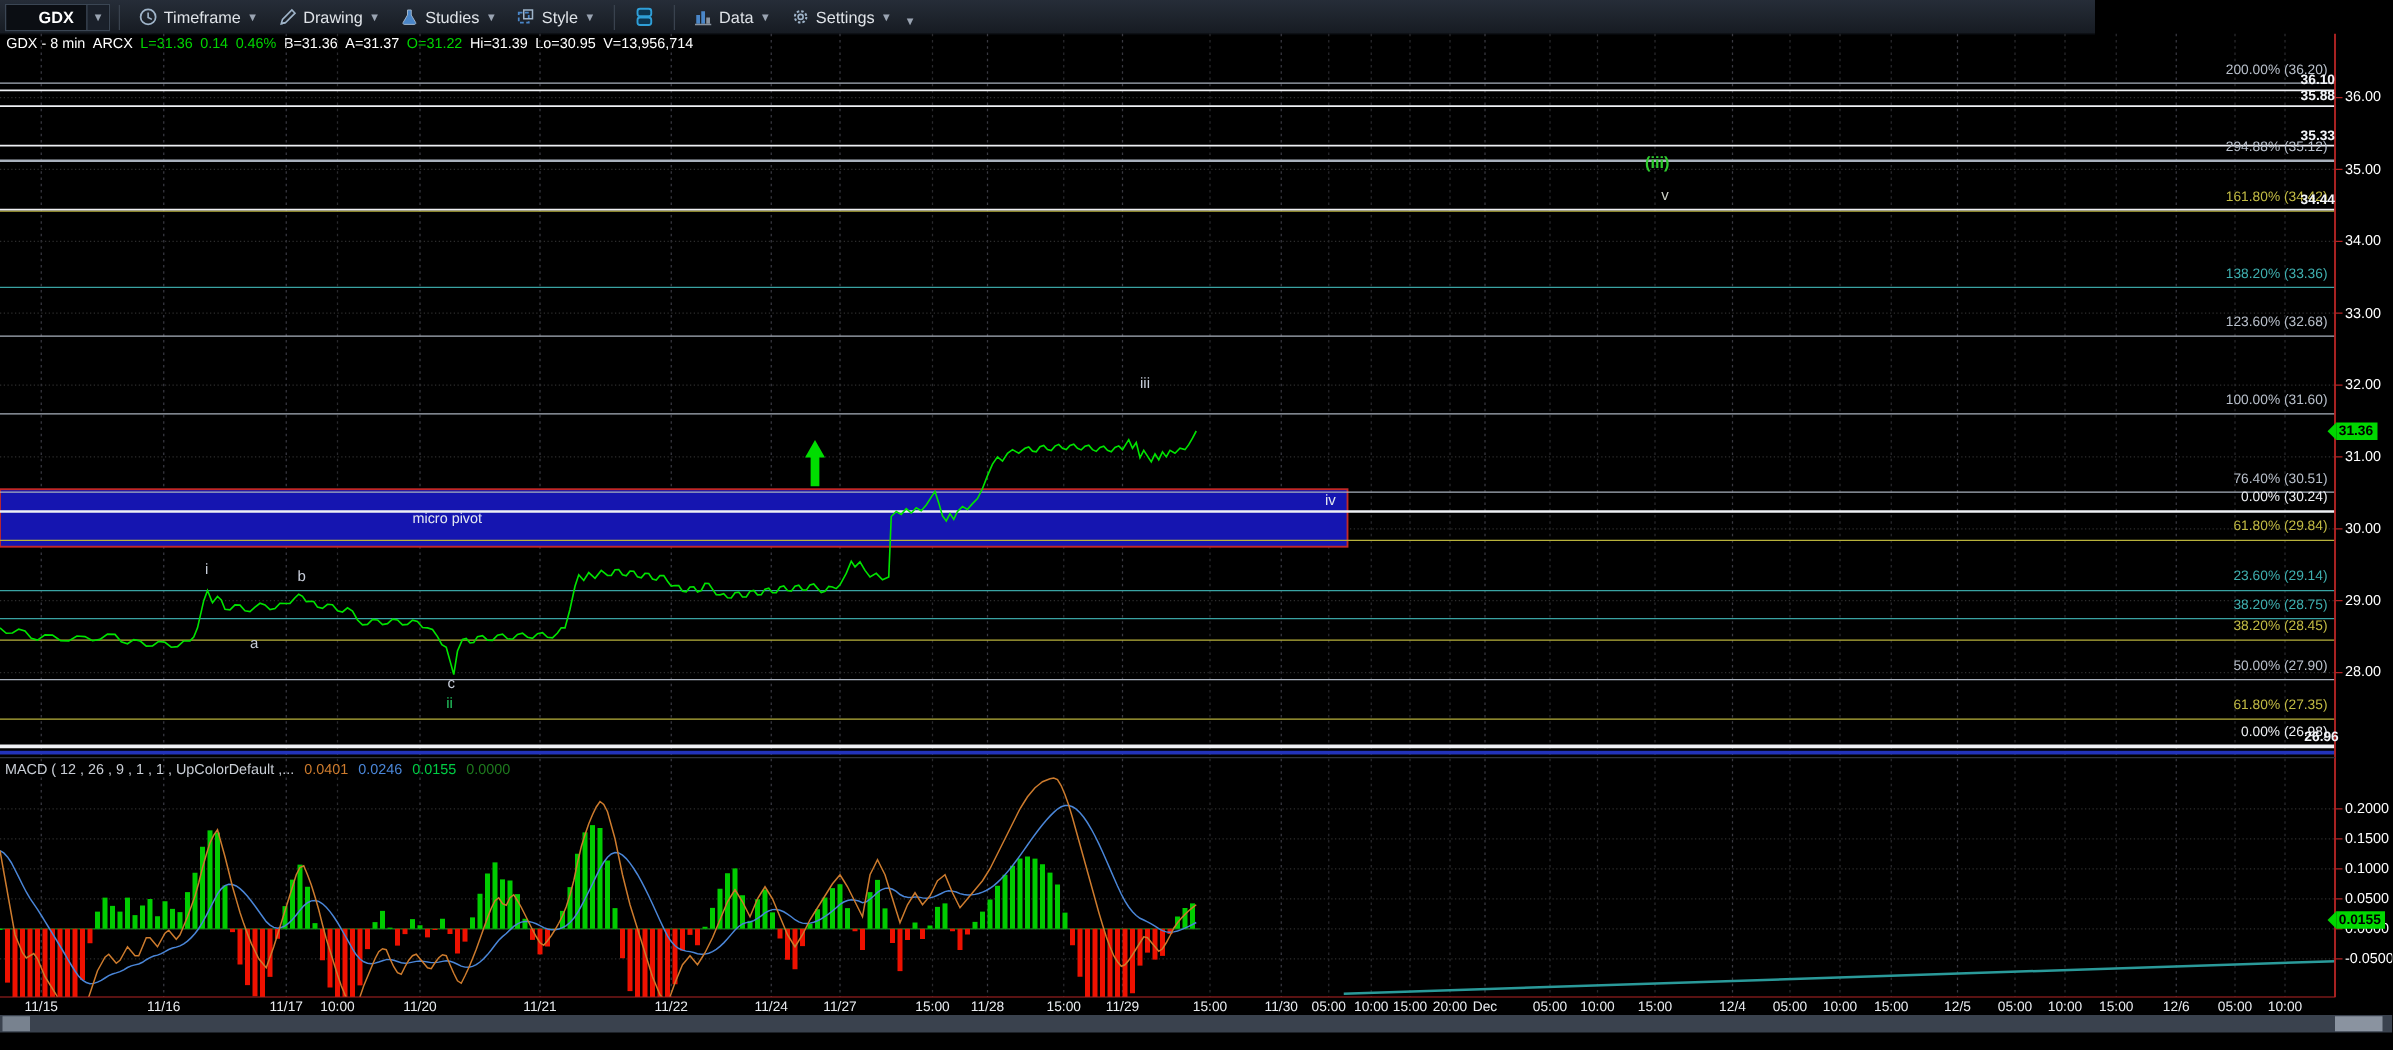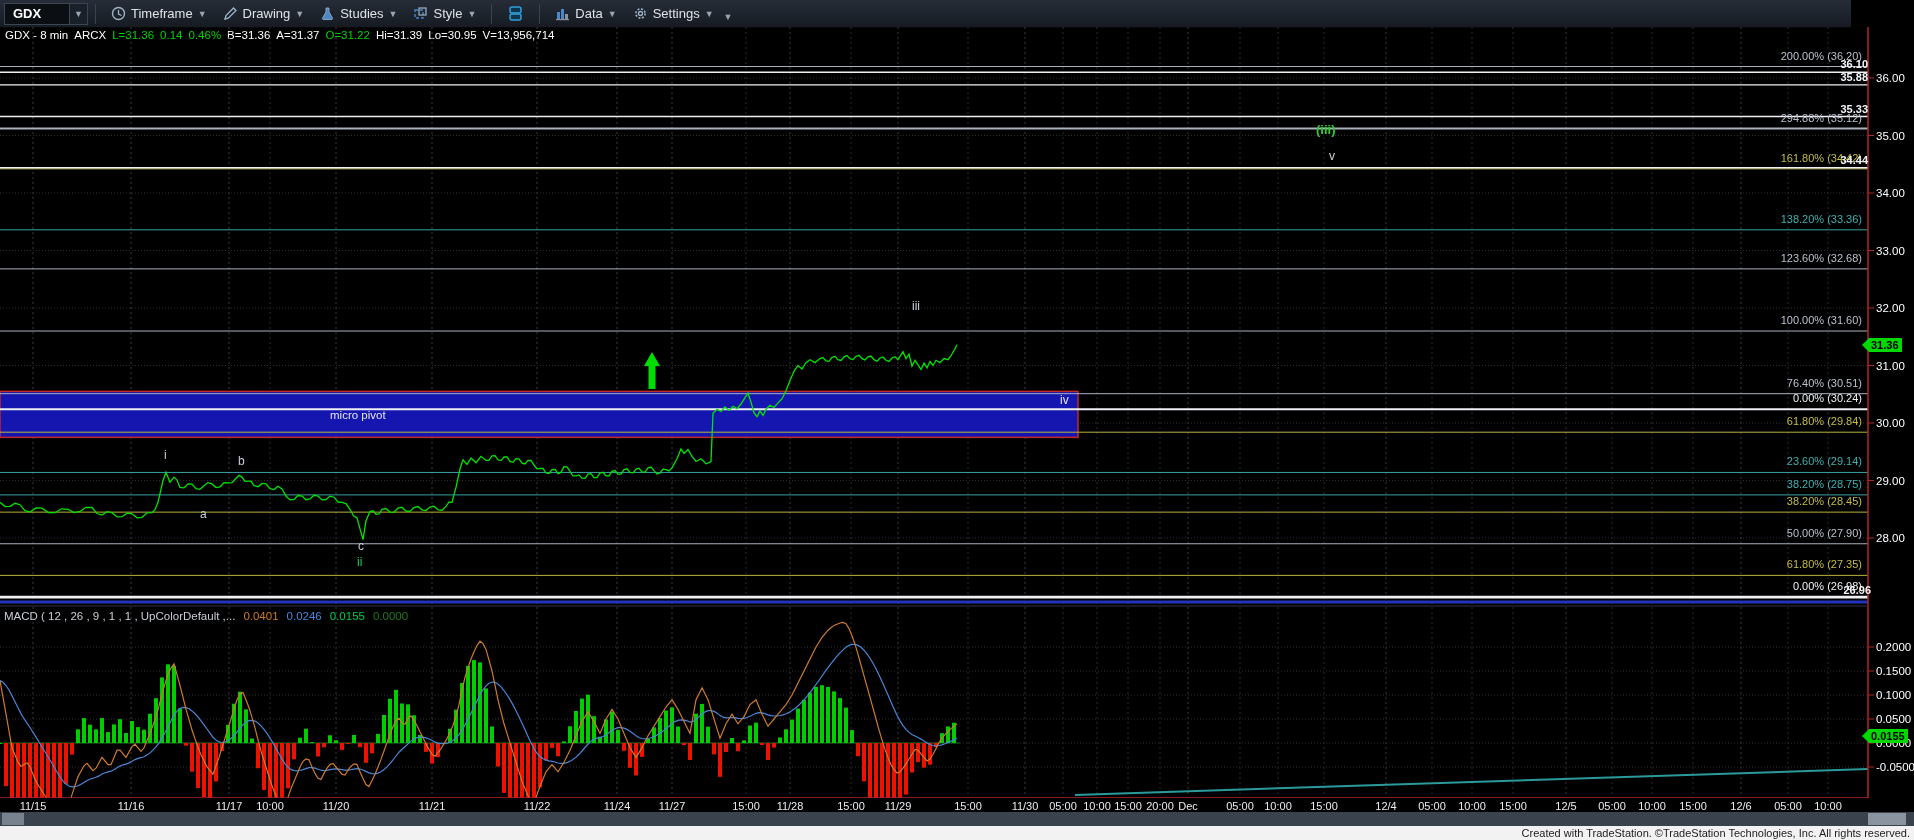--- a/index.html
+++ b/index.html
@@ -1,21 +1,21 @@
 <!DOCTYPE html>
 <html><head>
 <meta charset="utf-8">
 <style>
   html,body{margin:0;padding:0;background:#000;}
   #app{position:relative;width:1914px;height:840px;background:#000;overflow:hidden;
        font-family:"Liberation Sans",sans-serif;}
   
-  #toolbar{position:absolute;left:0;top:0;width:1851px;height:27px;
+  #toolbar{position:absolute;left:0;top:0;width:1676px;height:27px;
     background:linear-gradient(#262d38,#161b22);border-bottom:1px solid #05070a;
-    display:flex;align-items:center;color:#dfe3e8;font-size:13px;}
+    display:flex;align-items:center;color:#dfe3e8;font-size:13px;text-align:right;}
   .symbox{display:flex;align-items:center;margin-left:4px;height:20px;border:1px solid #3b4654;
     background:#0b0e13;}
   .symtxt{padding:0 10px 0 8px;font-weight:bold;color:#fff;min-width:46px;}
   .symdrop{width:17px;height:100%;border-left:1px solid #3b4654;display:flex;align-items:center;
     justify-content:center;color:#9aa4b2;font-size:9px;background:#1a202a;}
   .tbsep{width:1px;height:20px;background:#39424e;margin:0 7px;}
   .tbitem{display:flex;align-items:center;gap:5px;padding:12px 8px;height:27px;cursor:default;}
   .tbitem svg{display:block;}
   .tbcaret{color:#9aa4b2;font-size:9px;}
   .tbtail{color:#9aa4b2;font-size:9px;padding:6px 6px 0 2px;}
@@ -523,16 +523,13 @@
       <div class="tick" style="left: 1741px;">12/6</div>
       <div class="tick" style="left: 1788px;">05:00</div>
       <div class="tick" style="left: 1828px;">10:00</div>
     </div>
 
   <div id="scrollbar">
     <div id="scrollhandle"></div>
     <div id="scrollcorner"></div>
   </div>
 
-  <div id="statusbar">
-    <span>Created with TradeStation. ©TradeStation Technologies, Inc. All rights reserved.</span>
-  </div>
 </div>
 
 </body></html>

